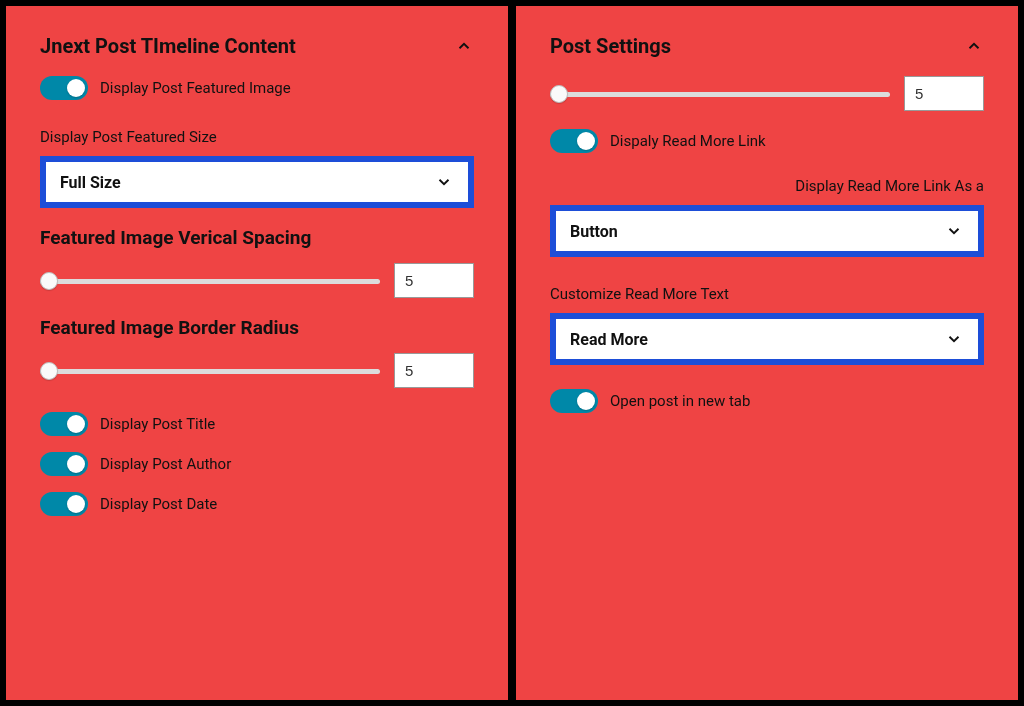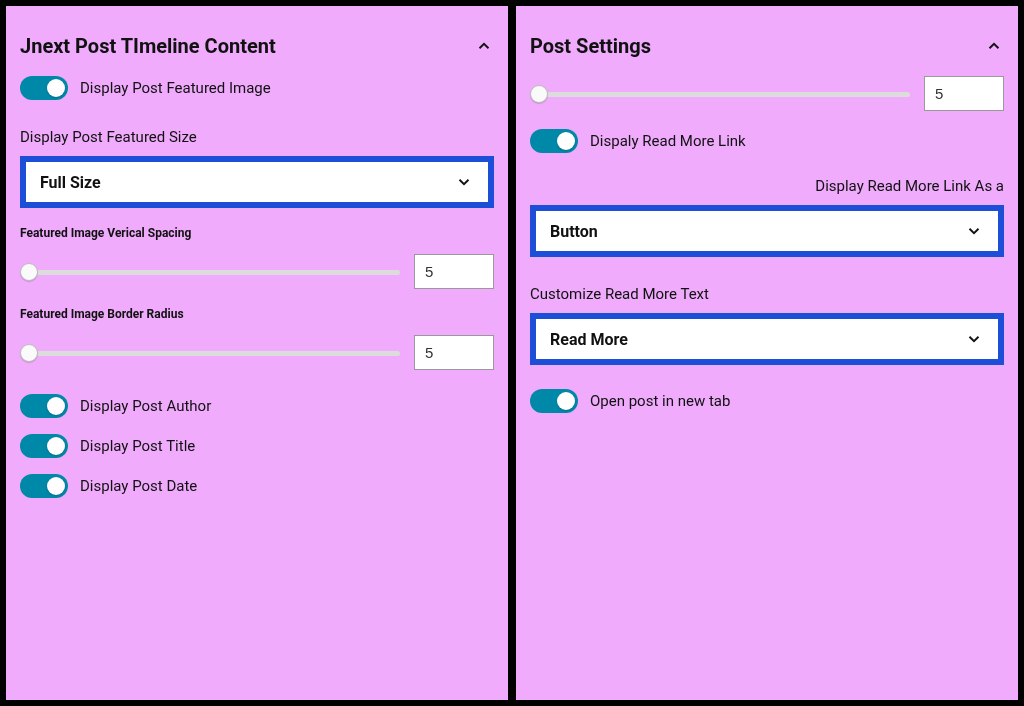--- a/index.html
+++ b/index.html
@@ -11,22 +11,22 @@
     height: 706px;
     overflow: hidden;
     border: 6px solid #000;
   }
   .split {
     display: flex;
     height: 100%;
   }
   .pane {
     flex: 1;
-    background: #f0abfc;
-    padding: 28px 14px;
+    background: #ef4444;
+    padding: 28px 34px;
     overflow-y: auto;
   }
   .divider {
     width: 8px;
     background: #000;
   }
   .panel-header {
     display: flex;
     justify-content: space-between;
     align-items: center;
@@ -75,21 +75,21 @@
     font-size: 15px;
     color: #111;
   }
   .field-label {
     font-size: 15px;
     color: #111;
     margin-bottom: 10px;
     margin-top: 28px;
   }
   .section-label {
-    font-size: 12px;
+    font-size: 19px;
     font-weight: 700;
     color: #111;
     margin-top: 16px;
     margin-bottom: 14px;
   }
   .sub-label {
     font-size: 18px;
     font-weight: 700;
     color: #111;
     margin-top: 12px;
@@ -200,27 +200,27 @@
         <div class="slider-thumb"></div>
       </div>
       <input class="num-input" value="5" style="">
     </div>
 
     <div class="toggle-stack mt">
       <div class="row">
         <div class="toggle">
             <div class="knob"></div>
           </div>
-        <div class="toggle-label">Display Post Author</div>
+        <div class="toggle-label">Display Post Title</div>
       </div>
       <div class="row">
         <div class="toggle">
             <div class="knob"></div>
           </div>
-        <div class="toggle-label">Display Post Title</div>
+        <div class="toggle-label">Display Post Author</div>
       </div>
       <div class="row">
         <div class="toggle">
             <div class="knob"></div>
           </div>
         <div class="toggle-label">Display Post Date</div>
       </div>
     </div>
   </div>
 

